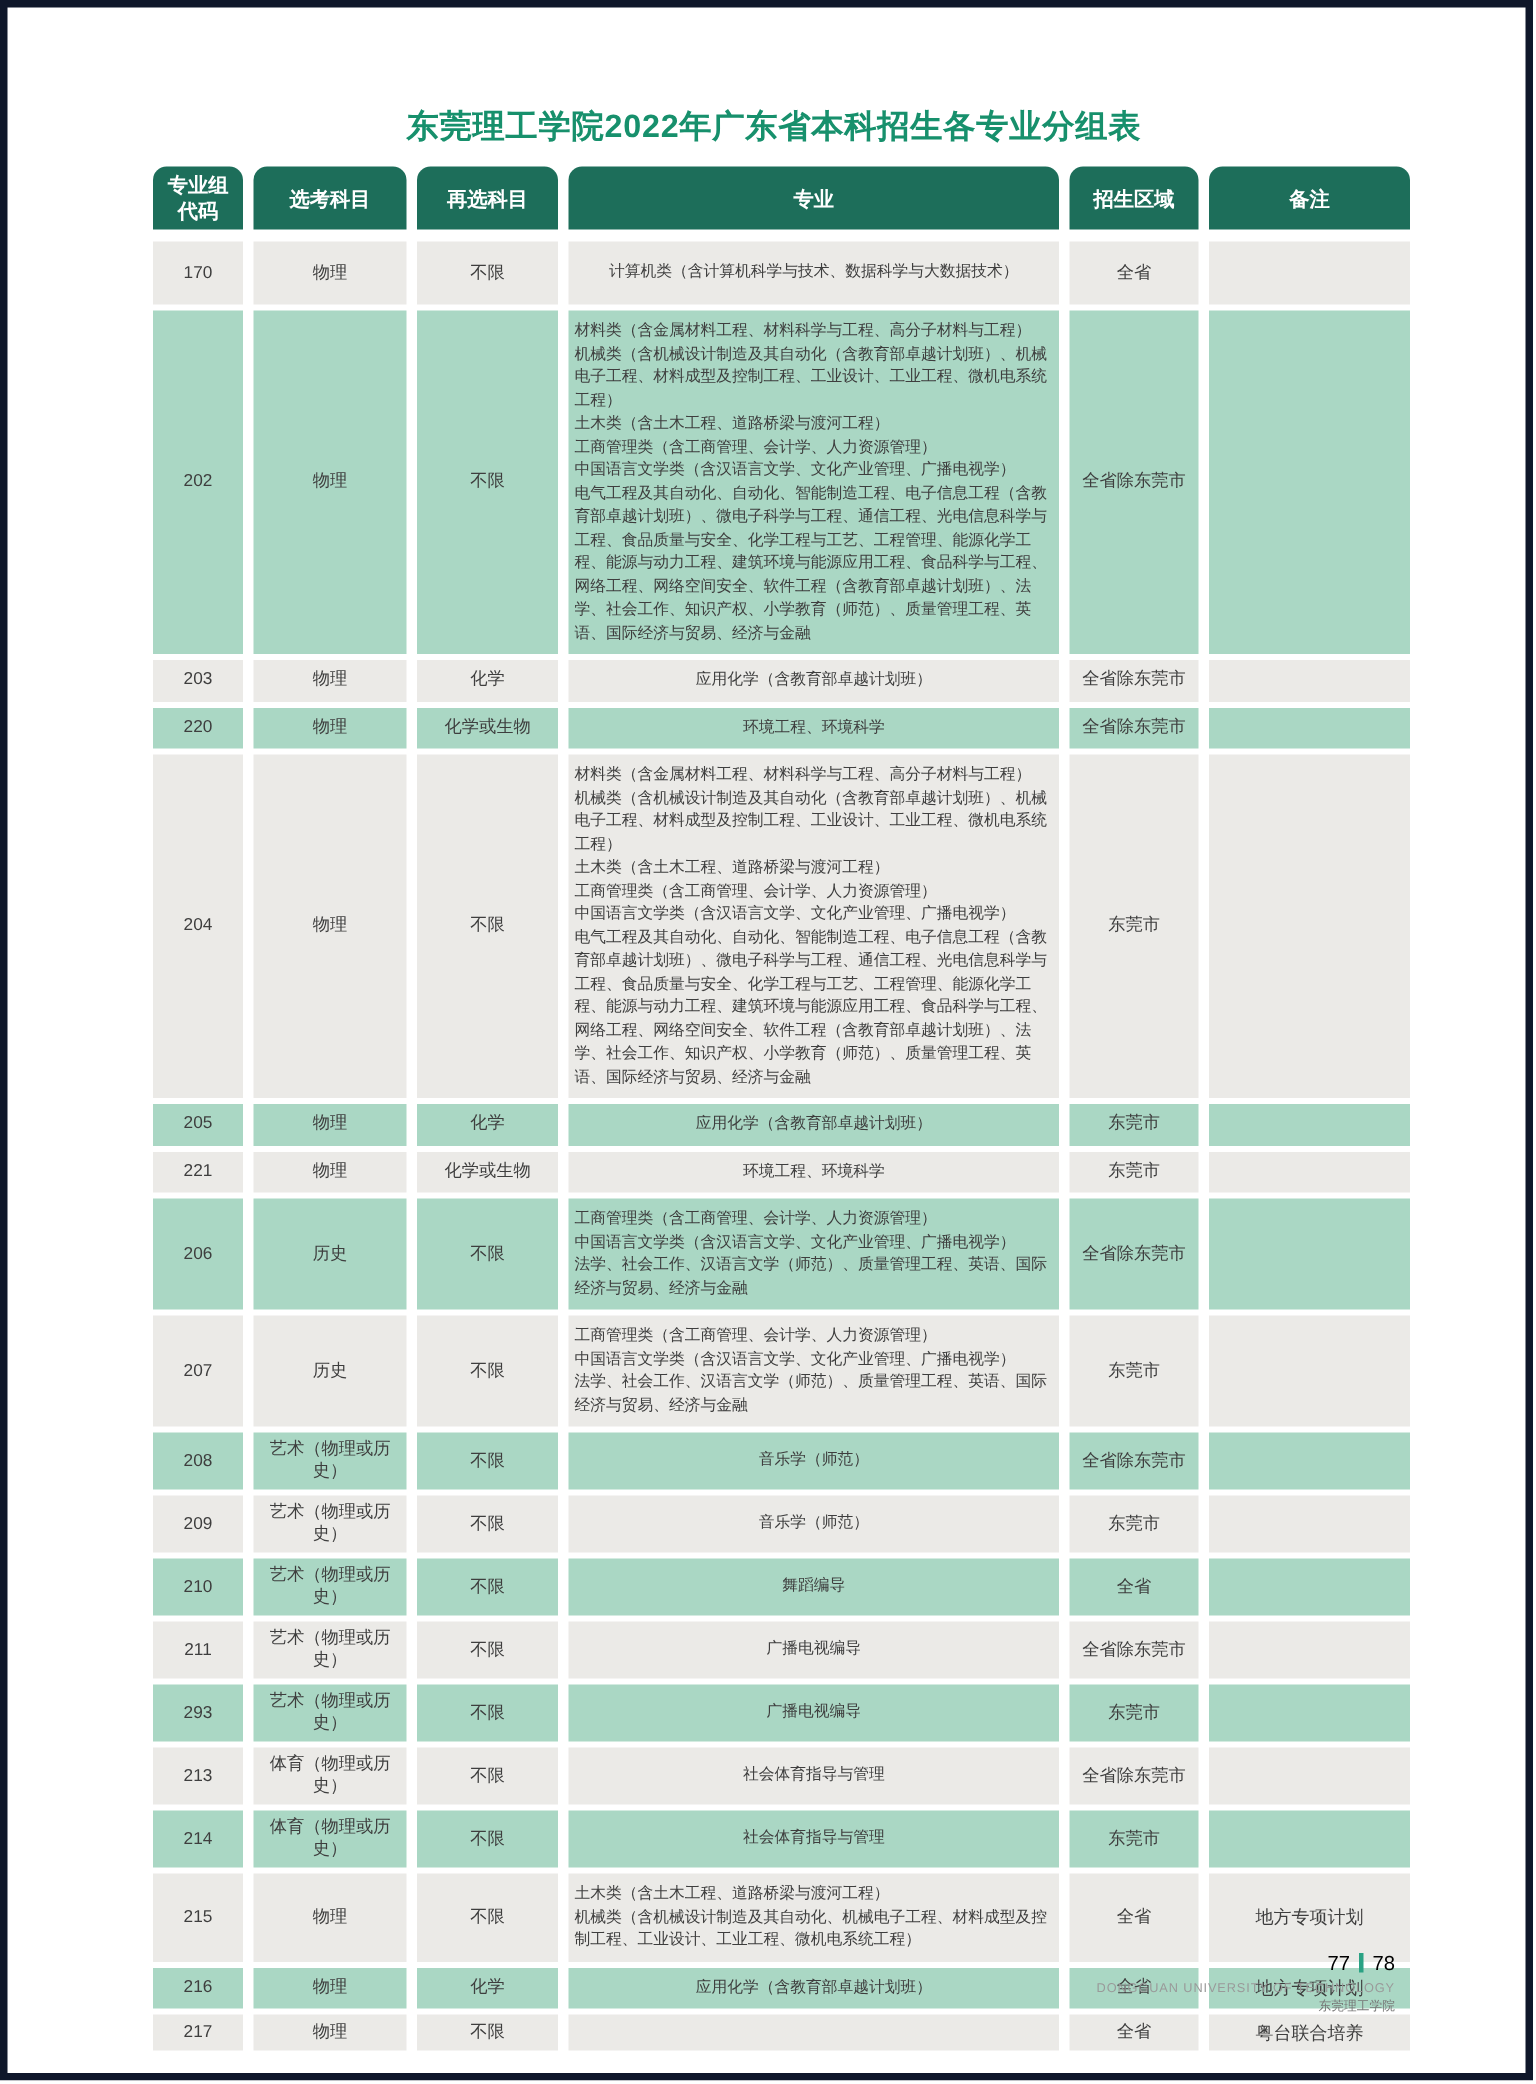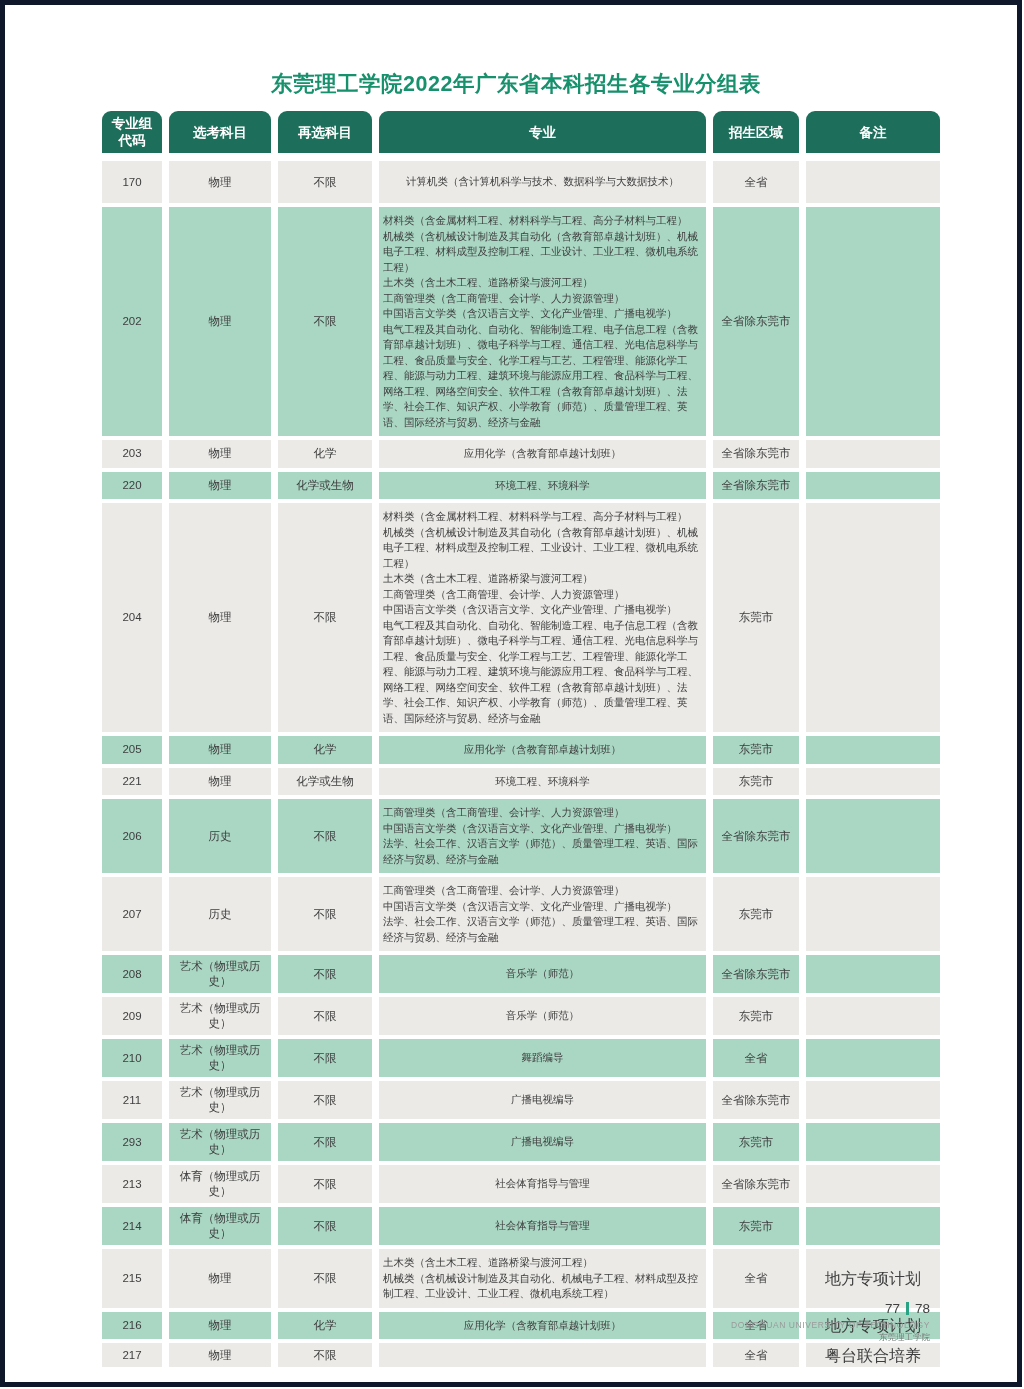--- a/index.html
+++ b/index.html
@@ -38,28 +38,28 @@
     display:flex; flex-direction:column; justify-content:center;
     min-height:24px; padding:4px 3px;
     font-size:11.5px; line-height:15px;
     color:#3e3e3e; text-align:center;
   }
   #table-body .tr:nth-child(odd)  .td { background:#ebeae7; }
   #table-body .tr:nth-child(even) .td { background:#aad7c4; }
   #table-body .tr:first-child .td { min-height:42px; }
   .td.col3 { padding:6px 4px; font-size:10.5px; line-height:15.5px; }
   .td.col3.align-left { text-align:left; }
-  .td.col5 { font-size:16px; padding:4px 12px; }
+  .td.col5 { font-size:12px; padding:4px 12px; }
   .footer-right {
     position:absolute; top:1296px; right:87px;
     text-align:right;
   }
   .pagenums {
     display:flex; align-items:center; justify-content:flex-end;
-    gap:6px; font-size:13.5px; color:#404040;
+    gap:6px; font-size:13.5px; color:#000000;
   }
   .page-divider { width:3px; height:13px; background:#2aa284; display:inline-block; }
   .org-en { font-size:8.5px; color:#9a9a9a; font-weight:normal; letter-spacing:0.6px; margin-top:4px; }
   .org-zh { font-size:8.5px; color:#777777; font-weight:normal; margin-top:2px; }
 </style>
 </head>
 <body>
 
 <div class="page">
   <div class="content">

